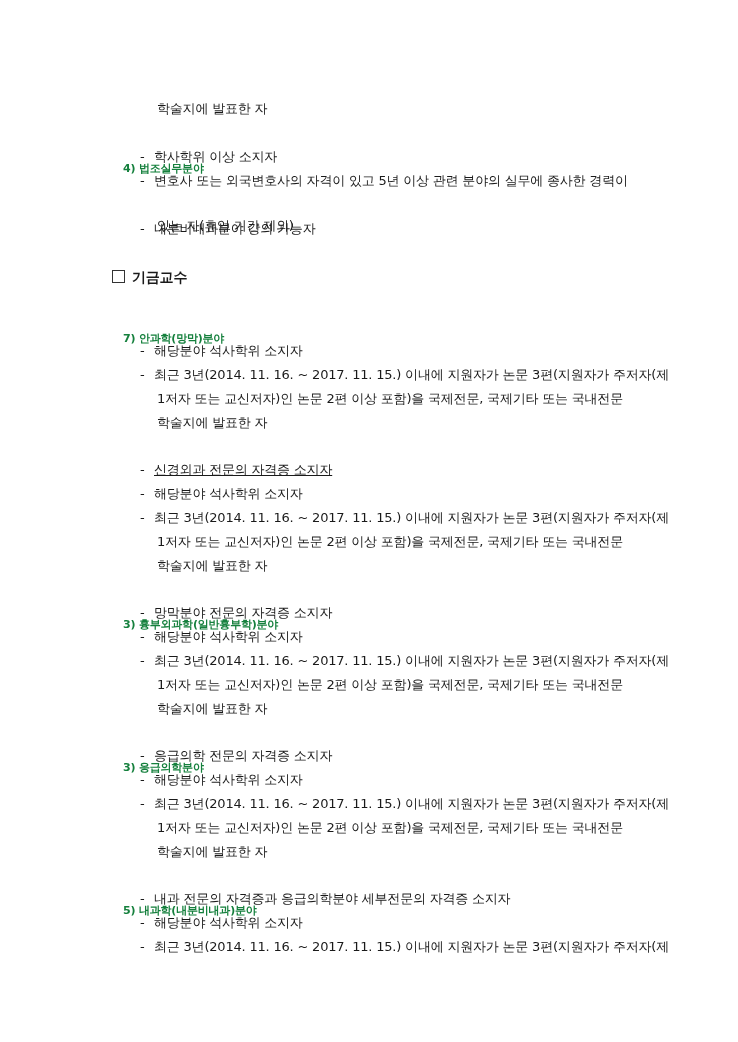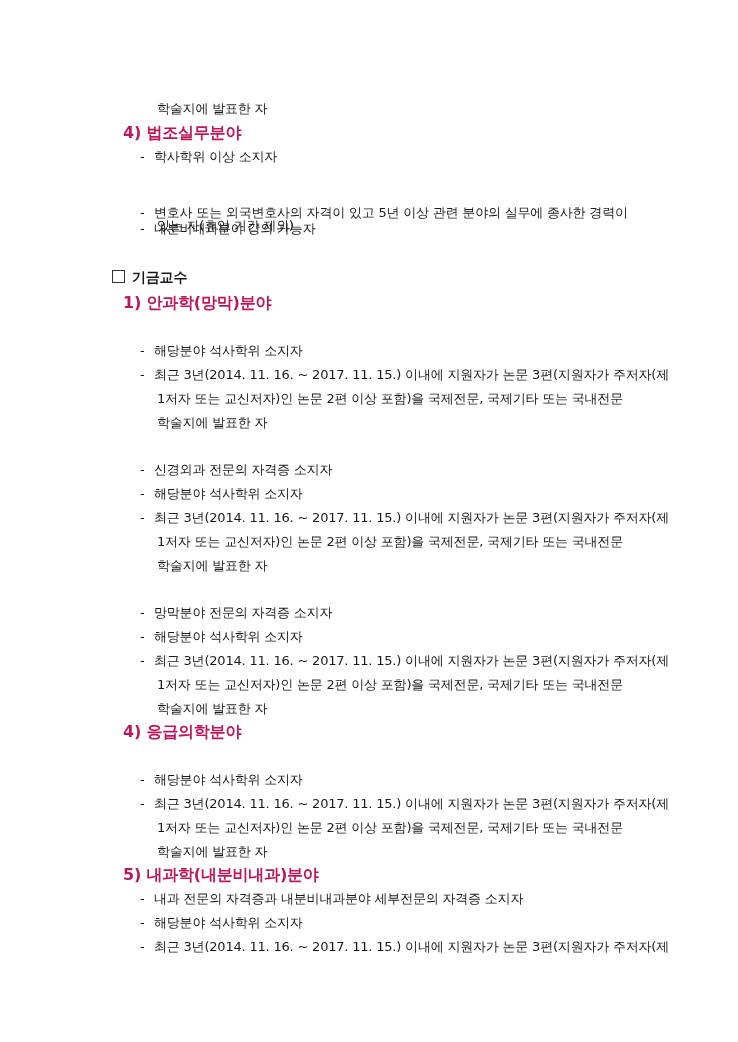--- a/index.html
+++ b/index.html
@@ -1,61 +1,63 @@
 <!DOCTYPE html>
 <html><head>
 <meta charset="utf-8">
 <style>
   html, body { margin: 0; padding: 0; background: #ffffff; }
   body { width: 738px; height: 1042px; position: relative; overflow: hidden;
          font-family: "DejaVu Sans", "Liberation Sans", sans-serif; color: #1a1a1a; }
   .page { position: absolute; left: 0; top: 0; width: 738px; height: 800px; }
   .line { position: absolute; white-space: nowrap; font-size: 13px; line-height: 18px; letter-spacing: -0.2px; }
-  .bold { font-weight: bold; font-size: 16px; color: #be185d; }
+  .bold { font-weight: bold; font-size: 11px; color: #15803d; margin-top: 36px; }
   .section { font-size: 14px; font-weight: bold; }
   .box { display: inline-block; width: 11px; height: 11px; border: 1px solid #333; margin-right: 7px; vertical-align: -1px; }
   .dash { display: inline-block; width: 14px; }
 </style>
 </head>
 <body>
 
 <div class="page">
 
   <div class="line" style="left:157px; top:100px;">학술지에 발표한 자</div>
 
   <div class="line bold" style="left:123px; top:124px;">4) 법조실무분야</div>
   <div class="line" style="left:140px; top:148px;"><span class="dash">-</span><span>학사학위 이상 소지자</span></div>
-  <div class="line" style="left:140px; top:172px;margin-top:32px;"><span class="dash">-</span><span>변호사 또는 외국변호사의 자격이 있고 5년 이상 관련 분야의 실무에 종사한 경력이</span></div>
+  <div class="line" style="left:140px; top:172px;"><span class="dash">-</span><span>변호사 또는 외국변호사의 자격이 있고 5년 이상 관련 분야의 실무에 종사한 경력이</span></div>
   <div class="line" style="left:157px; top:196px;margin-top:21px;">있는 자(휴업 기간 제외)</div>
   <div class="line" style="left:140px; top:220px;"><span class="dash">-</span><span>내분비내과분야 강의 가능자</span></div>
 
   <div class="line section" style="left:112px; top:268px;"><span class="box"></span><span>기금교수</span></div>
 
-  <div class="line bold" style="left:123px; top:294px;">1) 안과학(망막)분야</div>
+  <div class="line bold" style="left:123px; top:294px;">7) 안과학(망막)분야</div>
   <div class="line" style="left:140px; top:342px;"><span class="dash">-</span><span>해당분야 석사학위 소지자</span></div>
   <div class="line" style="left:140px; top:366px;"><span class="dash">-</span><span>최근 3년(2014. 11. 16. ~ 2017. 11. 15.) 이내에 지원자가 논문 3편(지원자가 주저자(제</span></div>
   <div class="line" style="left:157px; top:390px;">1저자 또는 교신저자)인 논문 2편 이상 포함)을 국제전문, 국제기타 또는 국내전문</div>
   <div class="line" style="left:157px; top:414px;">학술지에 발표한 자</div>
 
-  <div class="line" style="left:140px; top:461px;"><span class="dash">-</span><span>신경외과 전문의 자격증 소지자</span></div>
+  <div class="line" style="left:140px; top:461px;text-decoration:underline;"><span class="dash">-</span><span>신경외과 전문의 자격증 소지자</span></div>
   <div class="line" style="left:140px; top:485px;"><span class="dash">-</span><span>해당분야 석사학위 소지자</span></div>
   <div class="line" style="left:140px; top:509px;"><span class="dash">-</span><span>최근 3년(2014. 11. 16. ~ 2017. 11. 15.) 이내에 지원자가 논문 3편(지원자가 주저자(제</span></div>
   <div class="line" style="left:157px; top:533px;">1저자 또는 교신저자)인 논문 2편 이상 포함)을 국제전문, 국제기타 또는 국내전문</div>
   <div class="line" style="left:157px; top:557px;">학술지에 발표한 자</div>
 
+  <div class="line bold" style="left:123px; top:580px;">3) 흉부외과학(일반흉부학)분야</div>
   <div class="line" style="left:140px; top:604px;"><span class="dash">-</span><span>망막분야 전문의 자격증 소지자</span></div>
   <div class="line" style="left:140px; top:628px;"><span class="dash">-</span><span>해당분야 석사학위 소지자</span></div>
   <div class="line" style="left:140px; top:652px;"><span class="dash">-</span><span>최근 3년(2014. 11. 16. ~ 2017. 11. 15.) 이내에 지원자가 논문 3편(지원자가 주저자(제</span></div>
   <div class="line" style="left:157px; top:676px;">1저자 또는 교신저자)인 논문 2편 이상 포함)을 국제전문, 국제기타 또는 국내전문</div>
   <div class="line" style="left:157px; top:700px;">학술지에 발표한 자</div>
 
-  <div class="line bold" style="left:123px; top:723px;">4) 응급의학분야</div>
+  <div class="line bold" style="left:123px; top:723px;">3) 응급의학분야</div>
+  <div class="line" style="left:140px; top:747px;"><span class="dash">-</span><span>응급의학 전문의 자격증 소지자</span></div>
   <div class="line" style="left:140px; top:771px;"><span class="dash">-</span><span>해당분야 석사학위 소지자</span></div>
   <div class="line" style="left:140px; top:795px;"><span class="dash">-</span><span>최근 3년(2014. 11. 16. ~ 2017. 11. 15.) 이내에 지원자가 논문 3편(지원자가 주저자(제</span></div>
   <div class="line" style="left:157px; top:819px;">1저자 또는 교신저자)인 논문 2편 이상 포함)을 국제전문, 국제기타 또는 국내전문</div>
   <div class="line" style="left:157px; top:843px;">학술지에 발표한 자</div>
 
   <div class="line bold" style="left:123px; top:866px;">5) 내과학(내분비내과)분야</div>
-  <div class="line" style="left:140px; top:890px;"><span class="dash">-</span><span>내과 전문의 자격증과 내분비내과분야 세부전문의 자격증 소지자</span></div>
+  <div class="line" style="left:140px; top:890px;"><span class="dash">-</span><span>내과 전문의 자격증과 응급의학분야 세부전문의 자격증 소지자</span></div>
   <div class="line" style="left:140px; top:914px;"><span class="dash">-</span><span>해당분야 석사학위 소지자</span></div>
   <div class="line" style="left:140px; top:938px;"><span class="dash">-</span><span>최근 3년(2014. 11. 16. ~ 2017. 11. 15.) 이내에 지원자가 논문 3편(지원자가 주저자(제</span></div>
 
 </div>
 
 </body></html>

